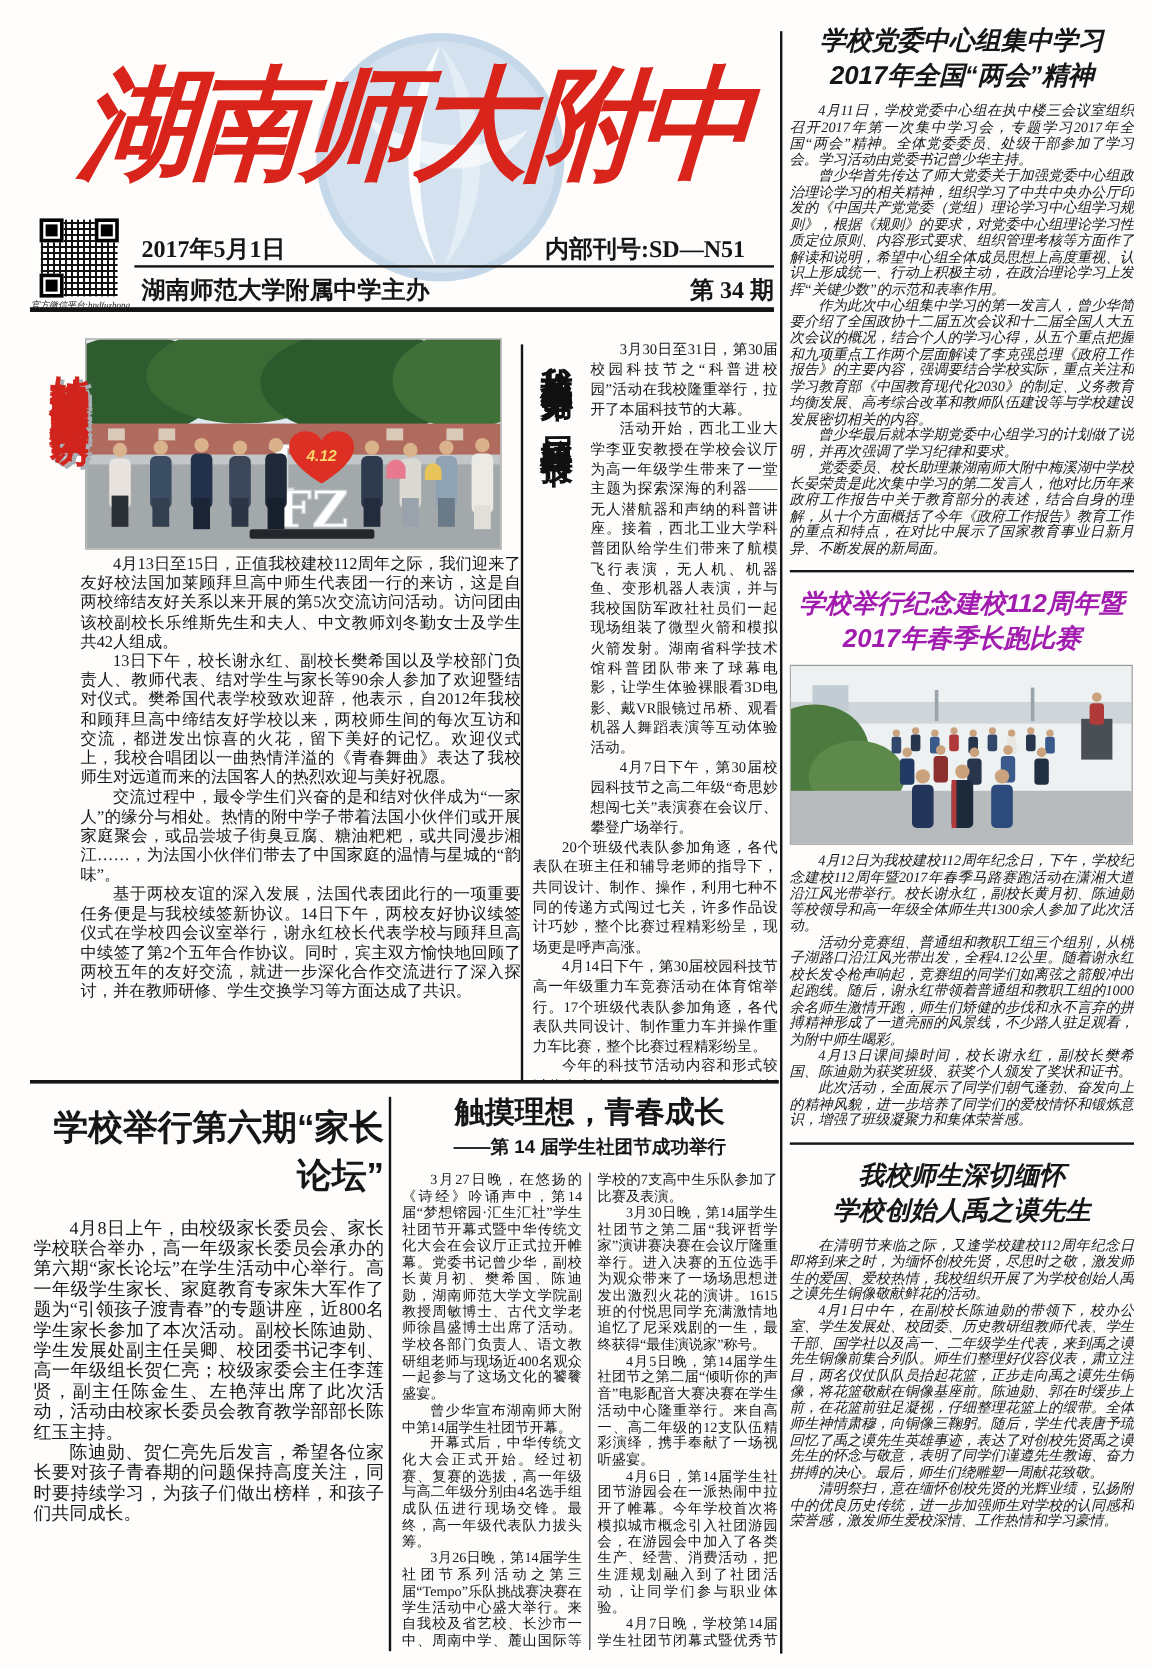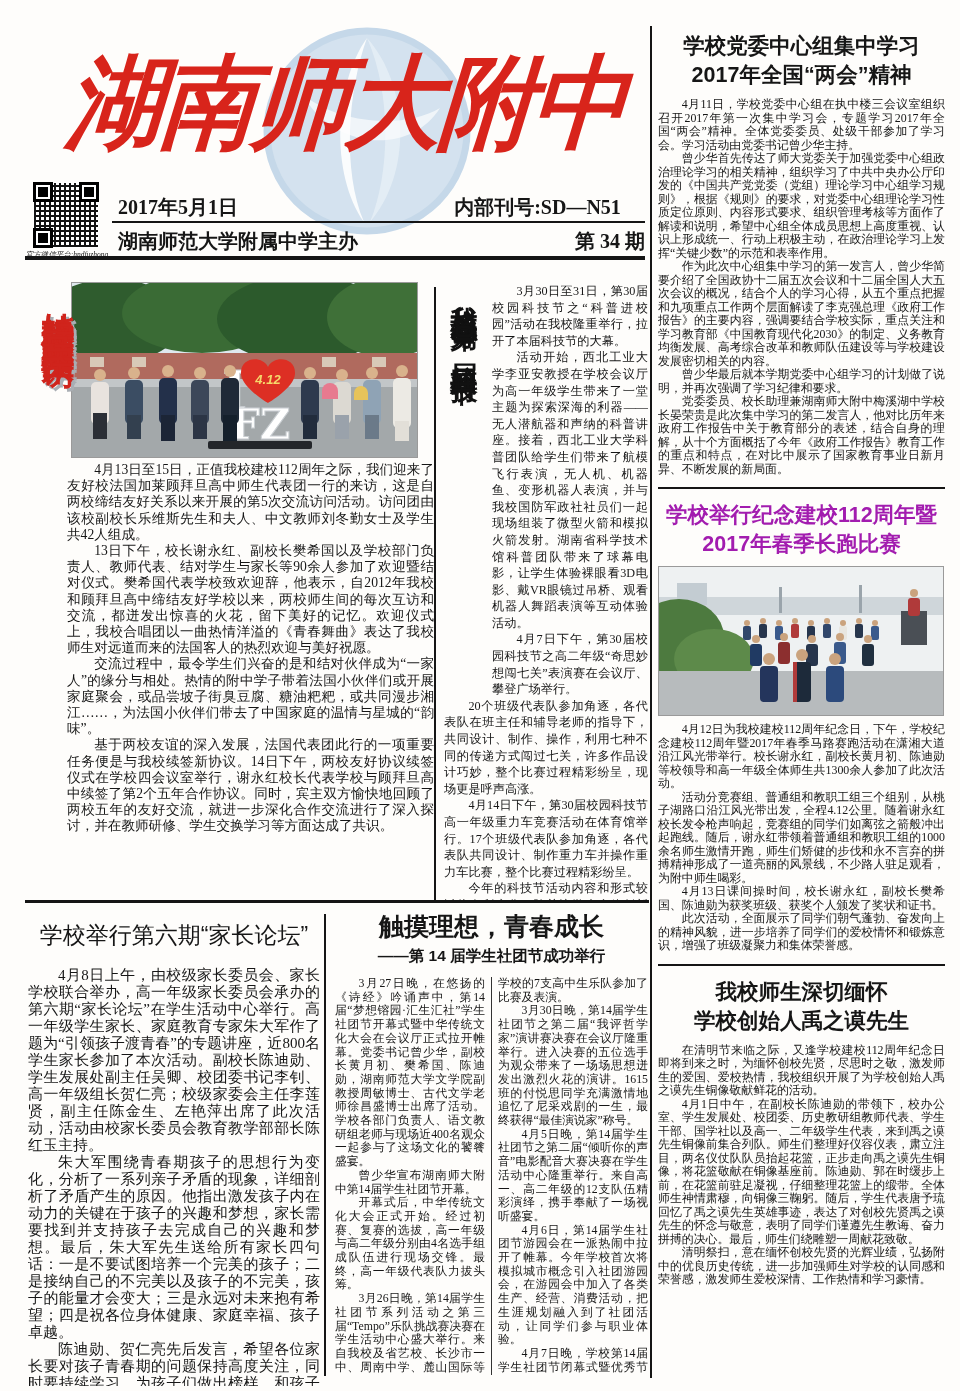--- a/index.html
+++ b/index.html
@@ -41,34 +41,34 @@
   
   .photo{display:block;outline:1px solid #9a9a9a;}
 
   
   .france-body{position:absolute;left:67px;top:462px;width:367px;height:437px;overflow:hidden;
      font-size:13.6px;line-height:16.2px;}
   .sci-col{position:absolute;left:444px;top:283px;width:204px;height:617px;overflow:hidden;
      font-size:12.2px;line-height:16.6px;}
 
   .bl-col{position:absolute;left:28px;top:914px;width:292px;height:472px;overflow:hidden;}
-  .bl-head{font-family:"Liberation Sans",sans-serif;font-weight:400;font-size:23px;
-     text-align:center;margin:6px 0 16px;}
+  .bl-head{font-family:"Liberation Sans",sans-serif;font-weight:700;font-size:29px;
+     text-align:right;margin:6px 0 16px;}
   .bl-body{font-size:15px;line-height:17px;}
 
   .bm-col{position:absolute;left:335px;top:908px;width:313px;height:478px;overflow:hidden;}
   .bm-head{font-family:"Liberation Sans",sans-serif;font-weight:700;font-size:25px;
      text-align:center;margin:2px 0 0;}
   .bm-sub{font-family:"Liberation Sans",sans-serif;font-weight:800;font-size:15.5px;
      text-align:center;margin:3px 0 10px;}
   .bm-body{column-count:2;column-gap:13px;column-rule:1px solid #333;
      font-size:11.8px;line-height:13.7px;height:398px;overflow:hidden;}
 
-  .right-col{position:absolute;left:658px;top:32px;width:287px;height:1356px;overflow:hidden;
-     font-size:11.9px;line-height:13.5px;}
+  .right-col{position:absolute;left:658px;top:20px;width:287px;height:1356px;overflow:hidden;
+     font-size:11.9px;line-height:13.5px;font-style:italic;}
   .rh{font-family:"Liberation Sans",sans-serif;font-weight:900;font-size:21.5px;
      line-height:29px;text-align:center;margin:0 0 8px;}
   .rh .l{display:block;}
   .rh-red{color:#a21caf;}
   .sep{height:2px;background:#151515;margin:11px 0 12px;}
 </style>
 </head>
 <body>
 
 <div class="page">
@@ -190,21 +190,20 @@
     <p>4月7日下午，第30届校园科技节之高二年级“奇思妙想闯七关”表演赛在会议厅、攀登广场举行。</p>
     <p>20个班级代表队参加角逐，各代表队在班主任和辅导老师的指导下，共同设计、制作、操作，利用七种不同的传递方式闯过七关，许多作品设计巧妙，整个比赛过程精彩纷呈，现场更是呼声高涨。</p>
     <p>4月14日下午，第30届校园科技节高一年级重力车竞赛活动在体育馆举行。17个班级代表队参加角逐，各代表队共同设计、制作重力车并操作重力车比赛，整个比赛过程精彩纷呈。</p>
     <p>今年的科技节活动内容和形式较以往有所变化，除关注学生个体创新能力的培养外，更加注重班级集体活动和小群体活动。除邀请大学和科技馆的专家、老师来校进行科技展览，让学生们直观的了解科学，学习科学外，更多的是引导学生学以致用，培养学生创新思维和动手能力，从而激发兴趣，培养科学素养。</p>
   </div>
 
   <div class="bl-col">
     <div class="bl-head">学校举行第六期“家长论坛”</div>
     <div class="bl-body">
       <p>4月8日上午，由校级家长委员会、家长学校联合举办，高一年级家长委员会承办的第六期“家长论坛”在学生活动中心举行。高一年级学生家长、家庭教育专家朱大军作了题为“引领孩子渡青春”的专题讲座，近800名学生家长参加了本次活动。副校长陈迪勋、学生发展处副主任吴卿、校团委书记李钊、高一年级组长贺仁亮；校级家委会主任李莲贤，副主任陈金生、左艳萍出席了此次活动，活动由校家长委员会教育教学部部长陈红玉主持。</p>
-      <p>朱大军围绕青春期孩子的思想行为变化，分析了一系列亲子矛盾的现象，详细剖析了矛盾产生的原因。他指出激发孩子内在动力的关键在于孩子的兴趣和梦想，家长需要找到并支持孩子去完成自己的兴趣和梦想。最后，朱大军先生送给所有家长四句话：一是不要试图培养一个完美的孩子；二是接纳自己的不完美以及孩子的不完美，孩子的能量才会变大；三是永远对未来抱有希望；四是祝各位身体健康、家庭幸福、孩子卓越。</p>
       <p>陈迪勋、贺仁亮先后发言，希望各位家长要对孩子青春期的问题保持高度关注，同时要持续学习，为孩子们做出榜样，和孩子们共同成长。</p>
     </div>
   </div>
 
   <div class="bm-col">
     <div class="bm-head">触摸理想，青春成长</div>
     <div class="bm-sub">——第 14 届学生社团节成功举行</div>
     <div class="bm-body">
       <p>3月27日晚，在悠扬的《诗经》吟诵声中，第14届“梦想镕园·汇生汇社”学生社团节开幕式暨中华传统文化大会在会议厅正式拉开帷幕。党委书记曾少华，副校长黄月初、樊希国、陈迪勋，湖南师范大学文学院副教授周敏博士、古代文学老师徐昌盛博士出席了活动。学校各部门负责人、语文教研组老师与现场近400名观众一起参与了这场文化的饕餮盛宴。</p>
       <p>曾少华宣布湖南师大附中第14届学生社团节开幕。</p>

